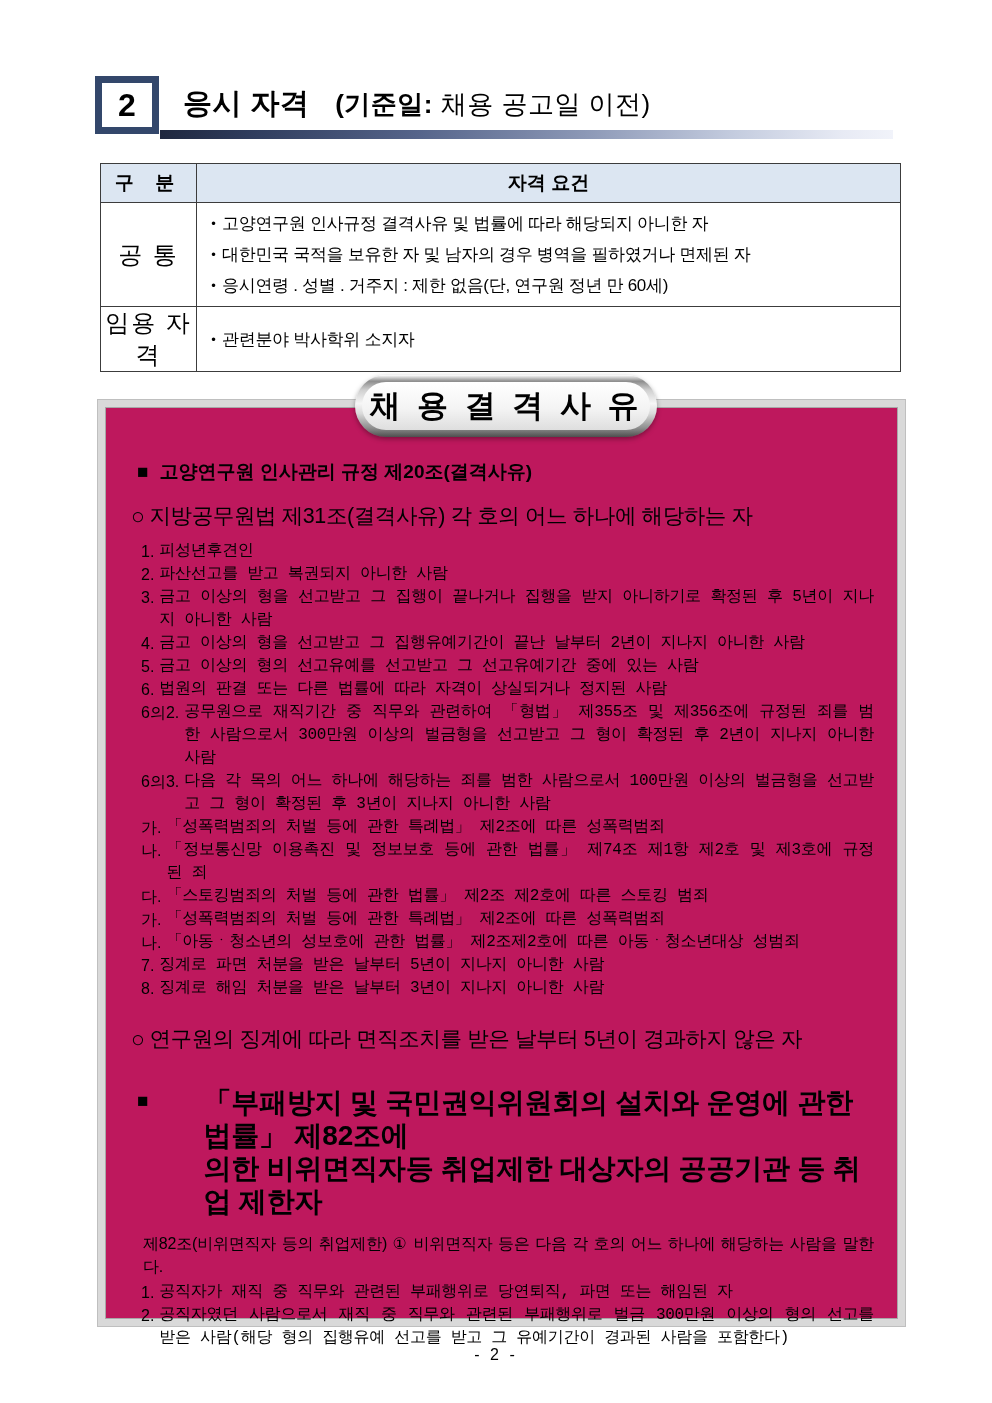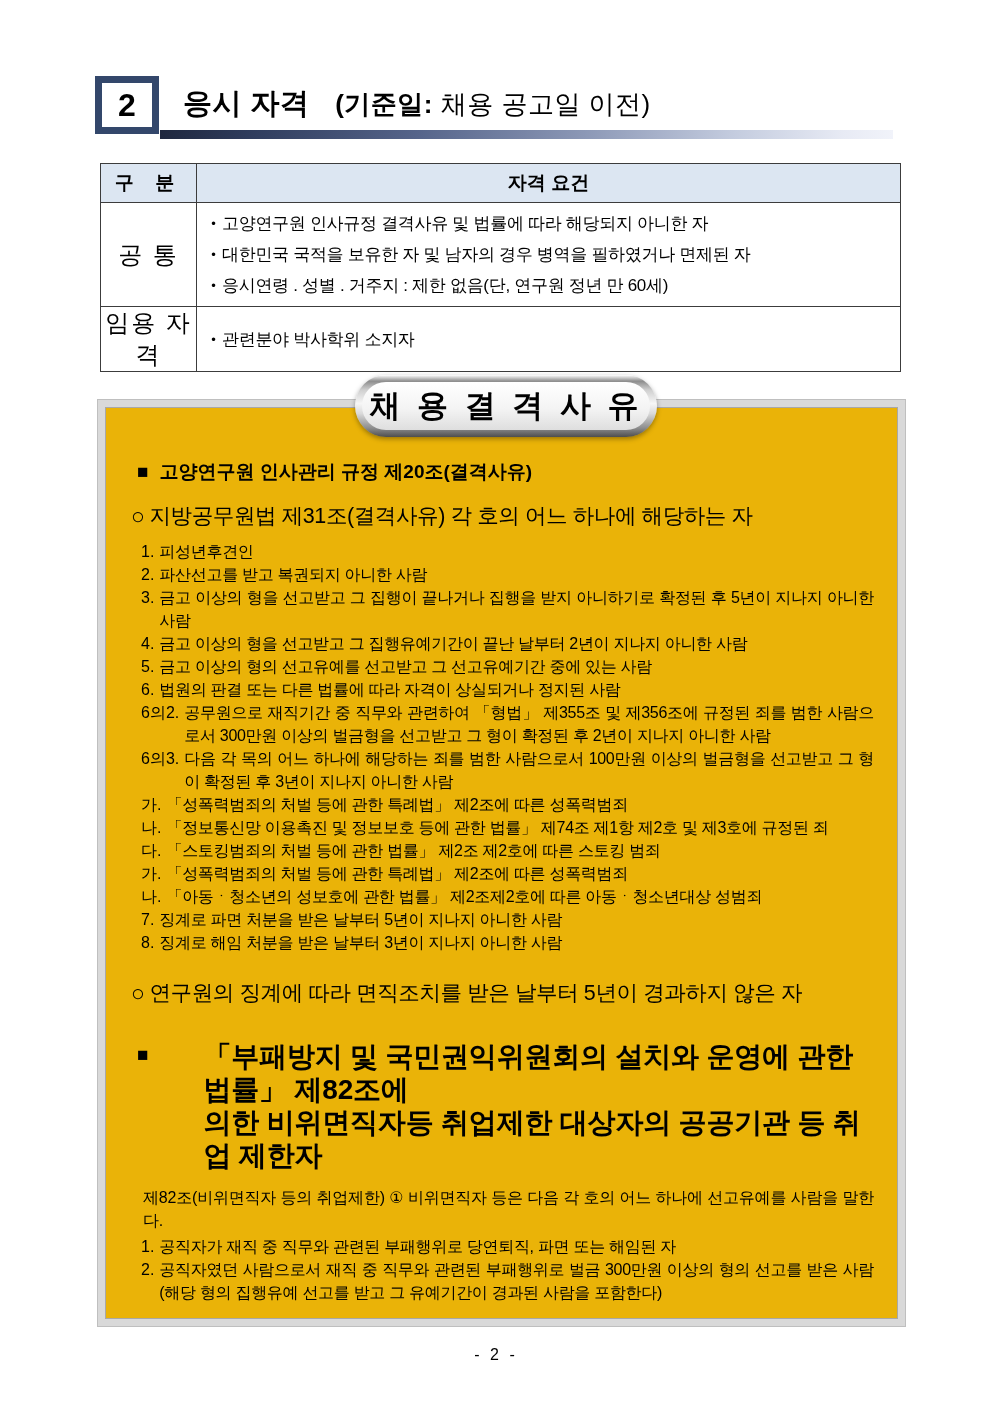--- a/index.html
+++ b/index.html
@@ -41,21 +41,21 @@
   td.req { padding:5px 4px 5px 8px; font-size:17px; }
   .bullet-line { display:flex; line-height:31px; }
   .bullet-glyph { width:17px; flex:none; text-align:center; font-size:13px; }
   .bullet-text { flex:1; white-space:nowrap; letter-spacing:-0.3px; }
 
   
   .section-box {
     position:absolute; top:400px; left:98px; width:807px; height:926px;
     border:7px solid #d9d9d9; outline:1px solid #bfbfbf;
     box-shadow:inset 0 0 0 1px #a8a8a8;
-    background:#eab308;
+    background:#be185d;
   }
   .badge {
     position:absolute; top:-32px; left:250px; width:302px; height:62px;
     border-radius:40px; padding:7px;
     background:linear-gradient(180deg,#ffffff 0%,#8d8d8d 10%,#cfcfcf 24%,#f6f6f6 46%,#dadada 62%,#8f8f8f 85%,#4e4e4e 100%);
     box-shadow:0 2px 5px rgba(0,0,0,.35);
   }
   .badge-inner {
     width:100%; height:100%; border-radius:34px;
     background:linear-gradient(180deg,#ffffff 0%,#f4f4f4 55%,#dedede 100%);
@@ -67,21 +67,21 @@
   .h-square { display:flex; font-size:19px; font-weight:bold; margin:4px 0 14px 6px; line-height:30px; }
   .h-square .marker { margin-right:11px; flex:none; }
   .h-square .h2-lines { flex:1; font-size:28px; line-height:33px; letter-spacing:-0.2px;margin-left:44px; }
 
   .h-circle { display:flex; font-size:21.5px; margin:8px 0 9px 0; line-height:30px; letter-spacing:-0.4px; white-space:nowrap; }
   .h-circle .marker { font-size:23px; margin-right:5px; flex:none; }
 
   .law-list { margin-left:10px; margin-right:2px; }
   .law-item { display:flex; font-size:16px; line-height:23px; }
   .law-label { white-space:nowrap; margin-right:5px; }
-  .law-text { flex:1; text-align:justify; letter-spacing:-0.3px; }
+  .law-text { flex:1; text-align:justify; letter-spacing:-0.3px;font-family:Liberation Mono, monospace; }
 
   .sub2-wrap { margin-top:24px; }
   .h2-wrap { margin-top:32px; }
 
   .para { font-size:16px; line-height:23px; margin:12px 2px 3px 12px; text-align:justify; letter-spacing:-0.2px; }
 
   
   .footer {
     position:absolute; top:1346px; left:0; width:100%;
     text-align:center; font-size:16px; letter-spacing:3px;
@@ -248,21 +248,21 @@
     </div>
 
     <div class="h-square h2-wrap">
       <span class="marker">■</span>
       <span class="h2-lines">
         <span>「부패방지 및 국민권익위원회의 설치와 운영에 관한 법률」 제82조에</span><br>
         <span>의한 비위면직자등 취업제한 대상자의 공공기관 등 취업 제한자</span>
       </span>
     </div>
 
-    <div class="para">제82조(비위면직자 등의 취업제한) ① 비위면직자 등은 다음 각 호의 어느 하나에 선고유예를 사람을 말한다.</div>
+    <div class="para">제82조(비위면직자 등의 취업제한) ① 비위면직자 등은 다음 각 호의 어느 하나에 해당하는 사람을 말한다.</div>
 
     <div class="law-list">
 
         <div class="law-item">
           <span class="law-label">1.</span>
           <span class="law-text">공직자가 재직 중 직무와 관련된 부패행위로 당연퇴직, 파면 또는 해임된 자</span>
         </div>
 
         <div class="law-item">
           <span class="law-label">2.</span>

